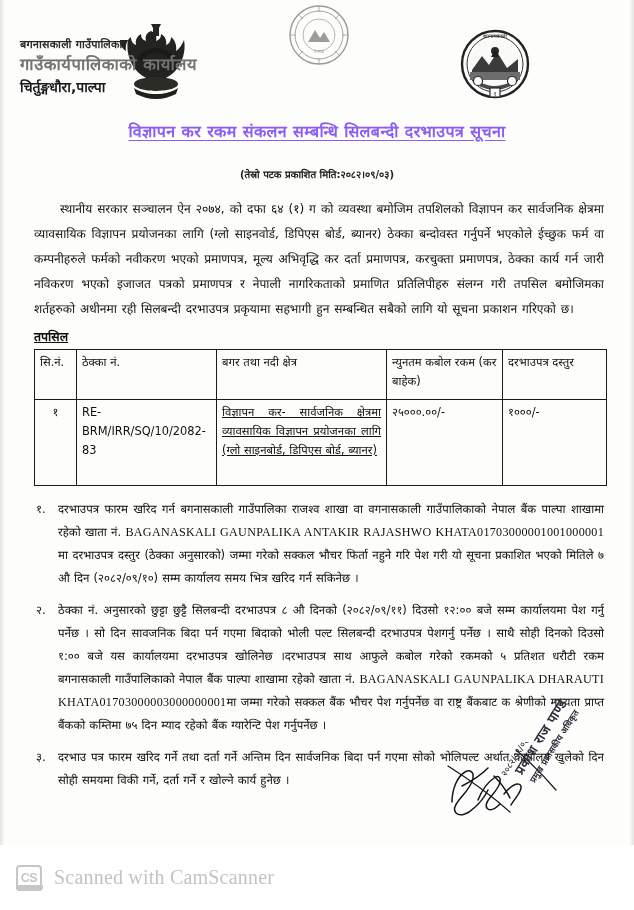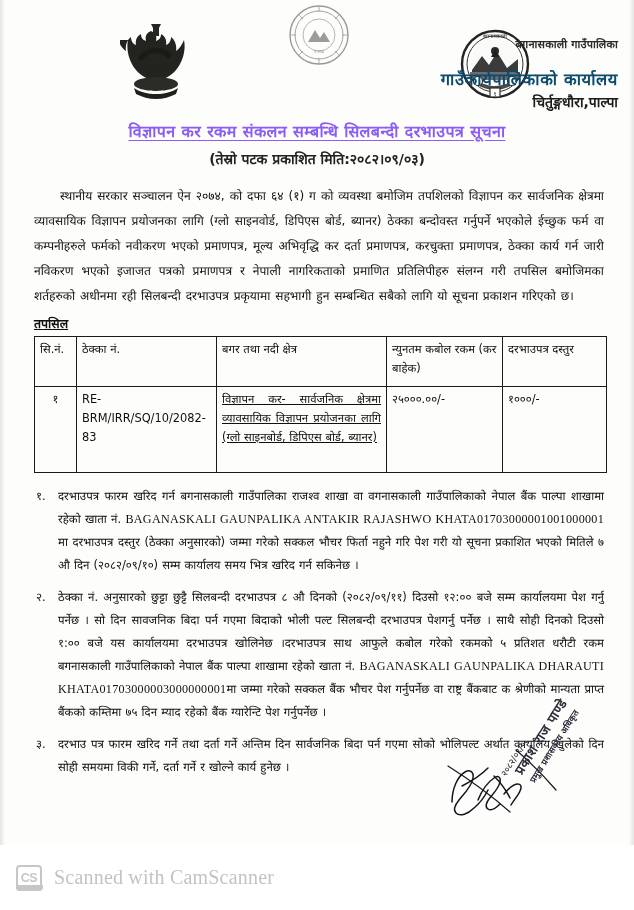--- a/index.html
+++ b/index.html
@@ -51,39 +51,39 @@
     width: 78px; height: 78px;
   }
   .emblem-center {
     position: absolute;
     left: 272px; top: 4px;
     width: 62px; height: 62px;
     opacity: .55;
   }
   .header-text {
     position: absolute;
-    left: 13px; right: 0; top: 38px;
-    text-align: right;
+    left: 4px; right: 0; top: 38px;
+    text-align: left;
   }
   .org-line1 {
     font-family: "DejaVu Sans", sans-serif;
     font-size: 11px;
     font-weight: 700;
     color: #2a2a2a;
     letter-spacing: .2px;
     line-height: 14px;
   }
   .org-line2 {
     font-family: "DejaVu Sans", sans-serif;
     font-size: 16.5px;
     font-weight: 700;
-    color: #0c4a6e;
+    color: #737373;
     letter-spacing: .6px;
     line-height: 23px;
-    margin-top: 16px;
+    margin-top: 1px;
   }
   .org-line3 {
     font-family: "DejaVu Sans", sans-serif;
     font-size: 14px;
     font-weight: 700;
     color: #1c1c1c;
     line-height: 20px;
     margin-top: 1px;
   }
   .doc-title {
@@ -93,24 +93,24 @@
     font-weight: 700;
     color: #8b5cf6;
     text-decoration: underline;
     text-underline-offset: 3px;
     letter-spacing: .4px;
     margin-top: 2px;
   }
   .doc-subtitle {
     text-align: center;
     font-family: "DejaVu Sans", sans-serif;
-    font-size: 14px;
+    font-size: 10px;
     font-weight: 700;
     color: #222;
-    margin-top: 7px;
+    margin-top: 25px;
   }
 
   
   .body-para {
     margin: 16px 14px 0 18px;
     font-family: "DejaVu Sans", sans-serif;
     font-size: 12.1px;
     line-height: 25px;
     color: #101010;
     text-align: justify;

